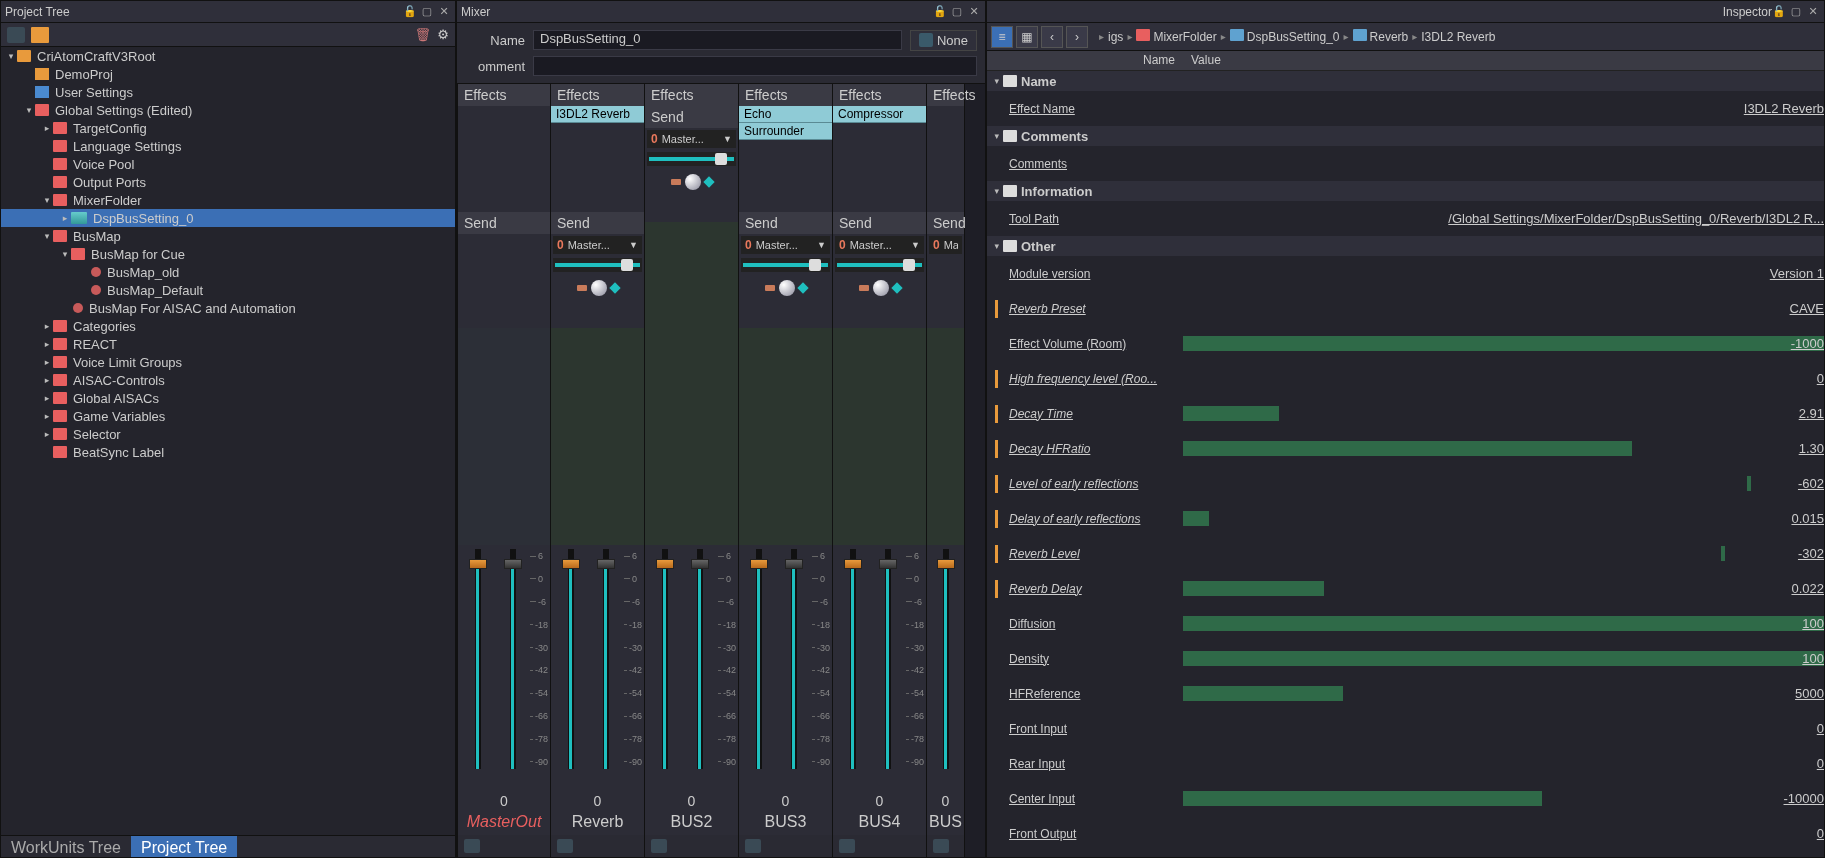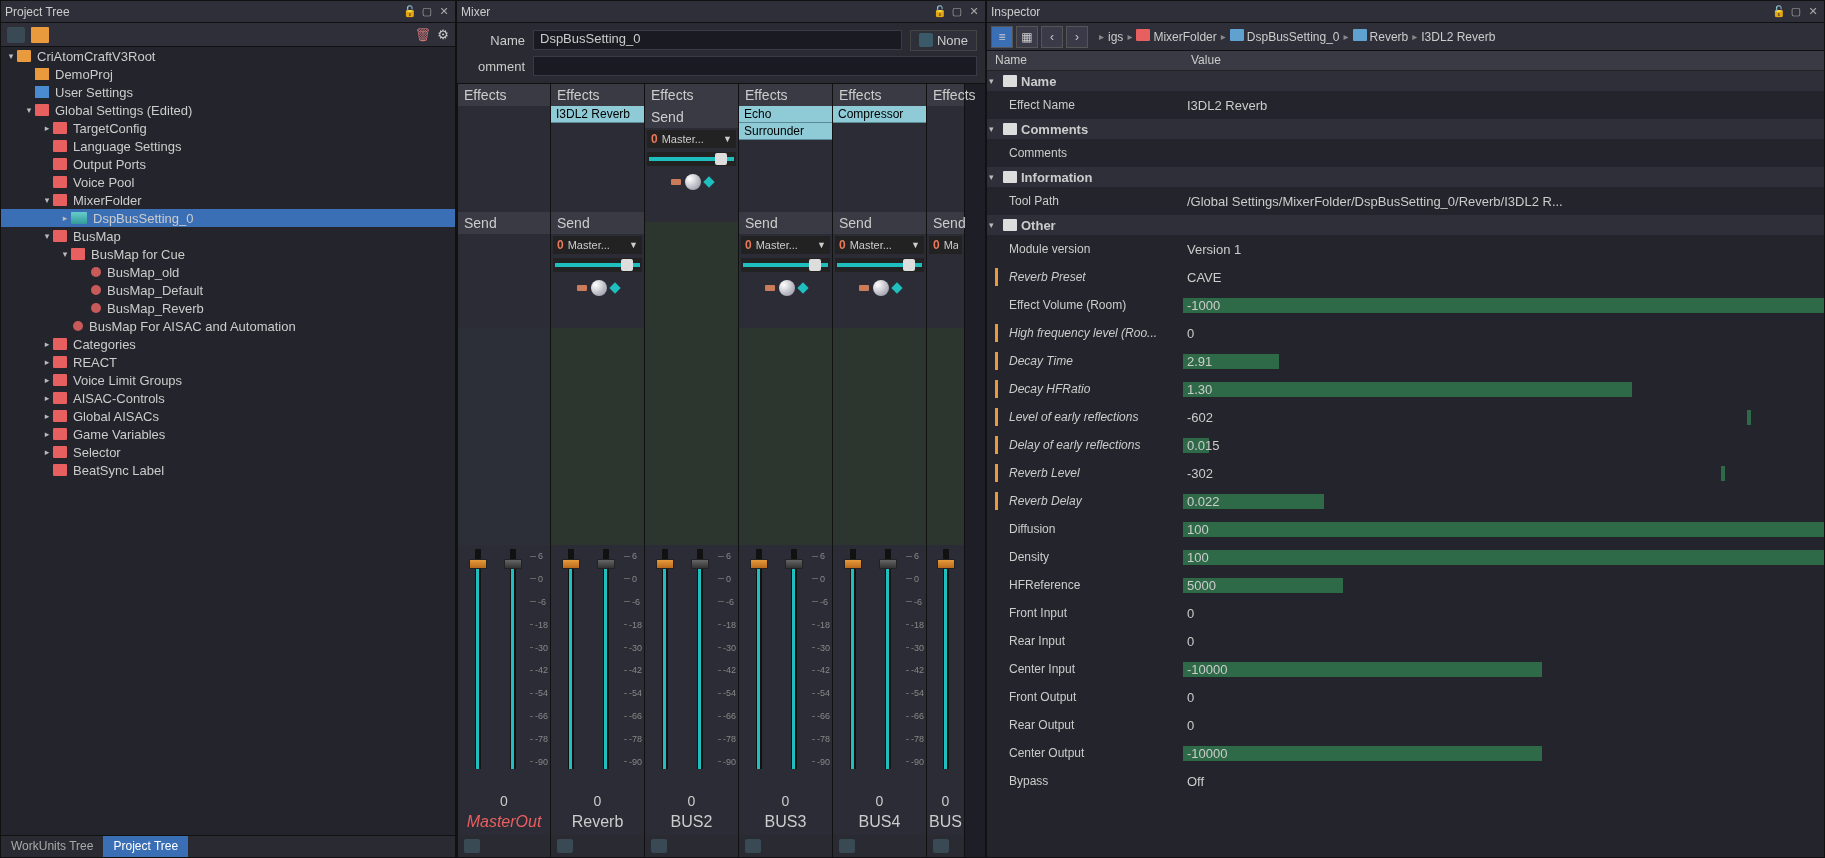--- a/index.html
+++ b/index.html
@@ -17,21 +17,21 @@
 .tree { flex:1; overflow:auto; background:#24242c; }
 .tree-row { display:flex; align-items:center; height:18px; padding-left:4px; cursor:default; }
 .tree-row.selected { background:#3b6fb5; }
 .arrow { width:12px; text-align:center; color:#bbb; font-size:9px; }
 .folder { width:14px; height:12px; background:#e85f5f; margin-right:6px; border-radius:1px; display:inline-block; }
 .folder.orange { background:#e89a3c; }
 .folder.teal { width:16px; background:linear-gradient(#6cc,#399); }
 .icon-sm { width:14px; height:12px; margin-right:6px; display:inline-block; }
 .tree-label { white-space:nowrap; }
 .tabs { display:flex; background:#2a2a33; border-top:1px solid #111; height:22px; }
-.tab { padding:3px 10px; font-size:12px; color:#aaa; }
+.tab { padding:3px 10px; font-size:16px; color:#aaa; }
 .tab.active { background:#3b6fb5; color:#fff; }
 
 
 .mid { width:530px; }
 .mx-form { background:#2a2a33; padding:4px 8px; border-bottom:1px solid #111; }
 .mx-row { display:flex; align-items:center; height:26px; gap:8px; }
 .mx-label { width:60px; text-align:right; color:#ccc; font-size:13px; }
 .mx-input { flex:1; background:#1a1a22; border:1px solid #3a3a46; height:20px; padding:0 6px; color:#ccc; }
 .mx-none { background:#2f2f3a; border:1px solid #444; padding:2px 8px; display:flex; align-items:center; gap:4px; }
 .channels { flex:1; display:flex; overflow-x:auto; background:#1e1e26; }
@@ -62,37 +62,37 @@
 .scale-row { display:flex; align-items:center; gap:2px; }
 .scale-tick { width:6px; height:1px; background:#666; }
 .scale-num { font-size:9px; color:#888; }
 .ch-num { text-align:center; font-size:14px; color:#ccc; height:18px; }
 .ch-name { text-align:center; font-size:16px; height:24px; padding:2px 0; }
 .ch-name.master { color:#e85f5f;font-style:italic; }
 .ch-footer { height:22px; background:#2a2a33; display:flex; align-items:center; padding-left:6px; }
 .snap-icon { width:16px; height:14px; background:#3a4a55; border-radius:2px; }
 
 
-.right { flex:1; }
+.right { flex:1;text-align:right; }
 .insp-tools { background:#2f2f3a; height:28px; display:flex; align-items:center; padding:0 4px; gap:3px; border-bottom:1px solid #111; }
 .it-btn { width:22px; height:22px; background:#3a3a48; border:1px solid #555; display:flex; align-items:center; justify-content:center; font-size:12px; }
 .it-btn.blue { background:#3b6fb5; }
 .crumbs { display:flex; align-items:center; gap:2px; margin-left:6px; white-space:nowrap; overflow:hidden; }
 .crumb-sep { color:#888; font-size:10px; padding:0 2px; }
 .crumb { font-size:12px; color:#ccc; }
 .crumb-icon { width:14px; height:12px; display:inline-block; margin-right:3px; border-radius:1px; }
 .insp-hdr { display:flex; background:#3a3a44; border-bottom:1px solid #222; height:20px; }
 .insp-hdr div { padding:2px 8px; font-size:12px; color:#ccc; }
 .col-name { width:196px; }
 .insp-body { flex:1; overflow:auto; background:#24242c; }
 .grp-hdr { display:flex; align-items:center; background:#2f2f3a; height:20px; padding-left:2px; gap:4px; }
 .grp-arrow { font-size:9px; color:#bbb; width:10px; }
 .grp-icon { width:14px; height:12px; background:#ddd; border-radius:1px; }
 .grp-title { font-weight:bold; font-size:13px; }
-.prop-row { display:flex; align-items:center; height:28px; }
+.prop-row { display:flex; align-items:center; height:35px;text-decoration:underline; }
 .prop-name { width:196px; padding-left:22px; font-size:12px; display:flex; align-items:center; }
 .prop-name.ital { font-style:italic; }
 .orange-bar { width:3px; height:18px; background:#e89a3c; position:absolute; margin-left:-14px; }
 .prop-val { flex:1; font-size:12px; color:#ccc; position:relative; padding-left:4px; }
 .val-bar { position:absolute; left:0; top:0; bottom:0; background:#2f6a48; z-index:0; }
 .val-text { position:relative; z-index:1; }
 </style>
 </head>
 <body>
 
@@ -139,26 +139,26 @@
         <span class="tree-label">TargetConfig</span>
       </div>
       <div class="tree-row" style="padding-left: 40px; text-align: right;">
         <span class="arrow"></span>
         <span class="folder"></span>
         <span class="tree-label">Language Settings</span>
       </div>
       <div class="tree-row" style="padding-left: 40px;">
         <span class="arrow"></span>
         <span class="folder"></span>
+        <span class="tree-label">Voice Pool</span>
+      </div>
+      <div class="tree-row" style="padding-left: 40px;">
+        <span class="arrow"></span>
+        <span class="folder"></span>
         <span class="tree-label">Output Ports</span>
-      </div>
-      <div class="tree-row" style="padding-left: 40px;">
-        <span class="arrow"></span>
-        <span class="folder"></span>
-        <span class="tree-label">Voice Pool</span>
       </div>
       <div class="tree-row" style="padding-left: 40px;">
         <span class="arrow">▾</span>
         <span class="folder"></span>
         <span class="tree-label">MixerFolder</span>
       </div>
       <div class="tree-row selected" style="padding-left: 58px;">
         <span class="arrow">▸</span>
         <span class="folder teal"></span>
         <span class="tree-label">DspBusSetting_0</span>
@@ -175,25 +175,20 @@
       </div>
       <div class="tree-row" style="padding-left: 76px;">
         <span class="arrow"></span>
         <span class="icon-sm" style="background: rgb(200, 90, 90); width: 10px; height: 10px; border-radius: 50%; margin-left: 2px;"></span>
         <span class="tree-label">BusMap_old</span>
       </div>
       <div class="tree-row" style="padding-left: 76px;">
         <span class="arrow"></span>
         <span class="icon-sm" style="background: rgb(200, 90, 90); width: 10px; height: 10px; border-radius: 50%; margin-left: 2px;"></span>
         <span class="tree-label">BusMap_Default</span>
-      </div>
-      <div class="tree-row" style="padding-left: 76px;">
-        <span class="arrow"></span>
-        <span class="icon-sm" style="background: rgb(200, 90, 90); width: 10px; height: 10px; border-radius: 50%; margin-left: 2px;"></span>
-        <span class="tree-label">BusMap_Reverb</span>
       </div>
       <div class="tree-row" style="padding-left: 58px;">
         <span class="arrow"></span>
         <span class="icon-sm" style="background: rgb(200, 90, 90); width: 10px; height: 10px; border-radius: 50%; margin-left: 2px;"></span>
         <span class="tree-label">BusMap For AISAC and Automation</span>
       </div>
       <div class="tree-row" style="padding-left: 40px;">
         <span class="arrow">▸</span>
         <span class="folder"></span>
         <span class="tree-label">Categories</span>

